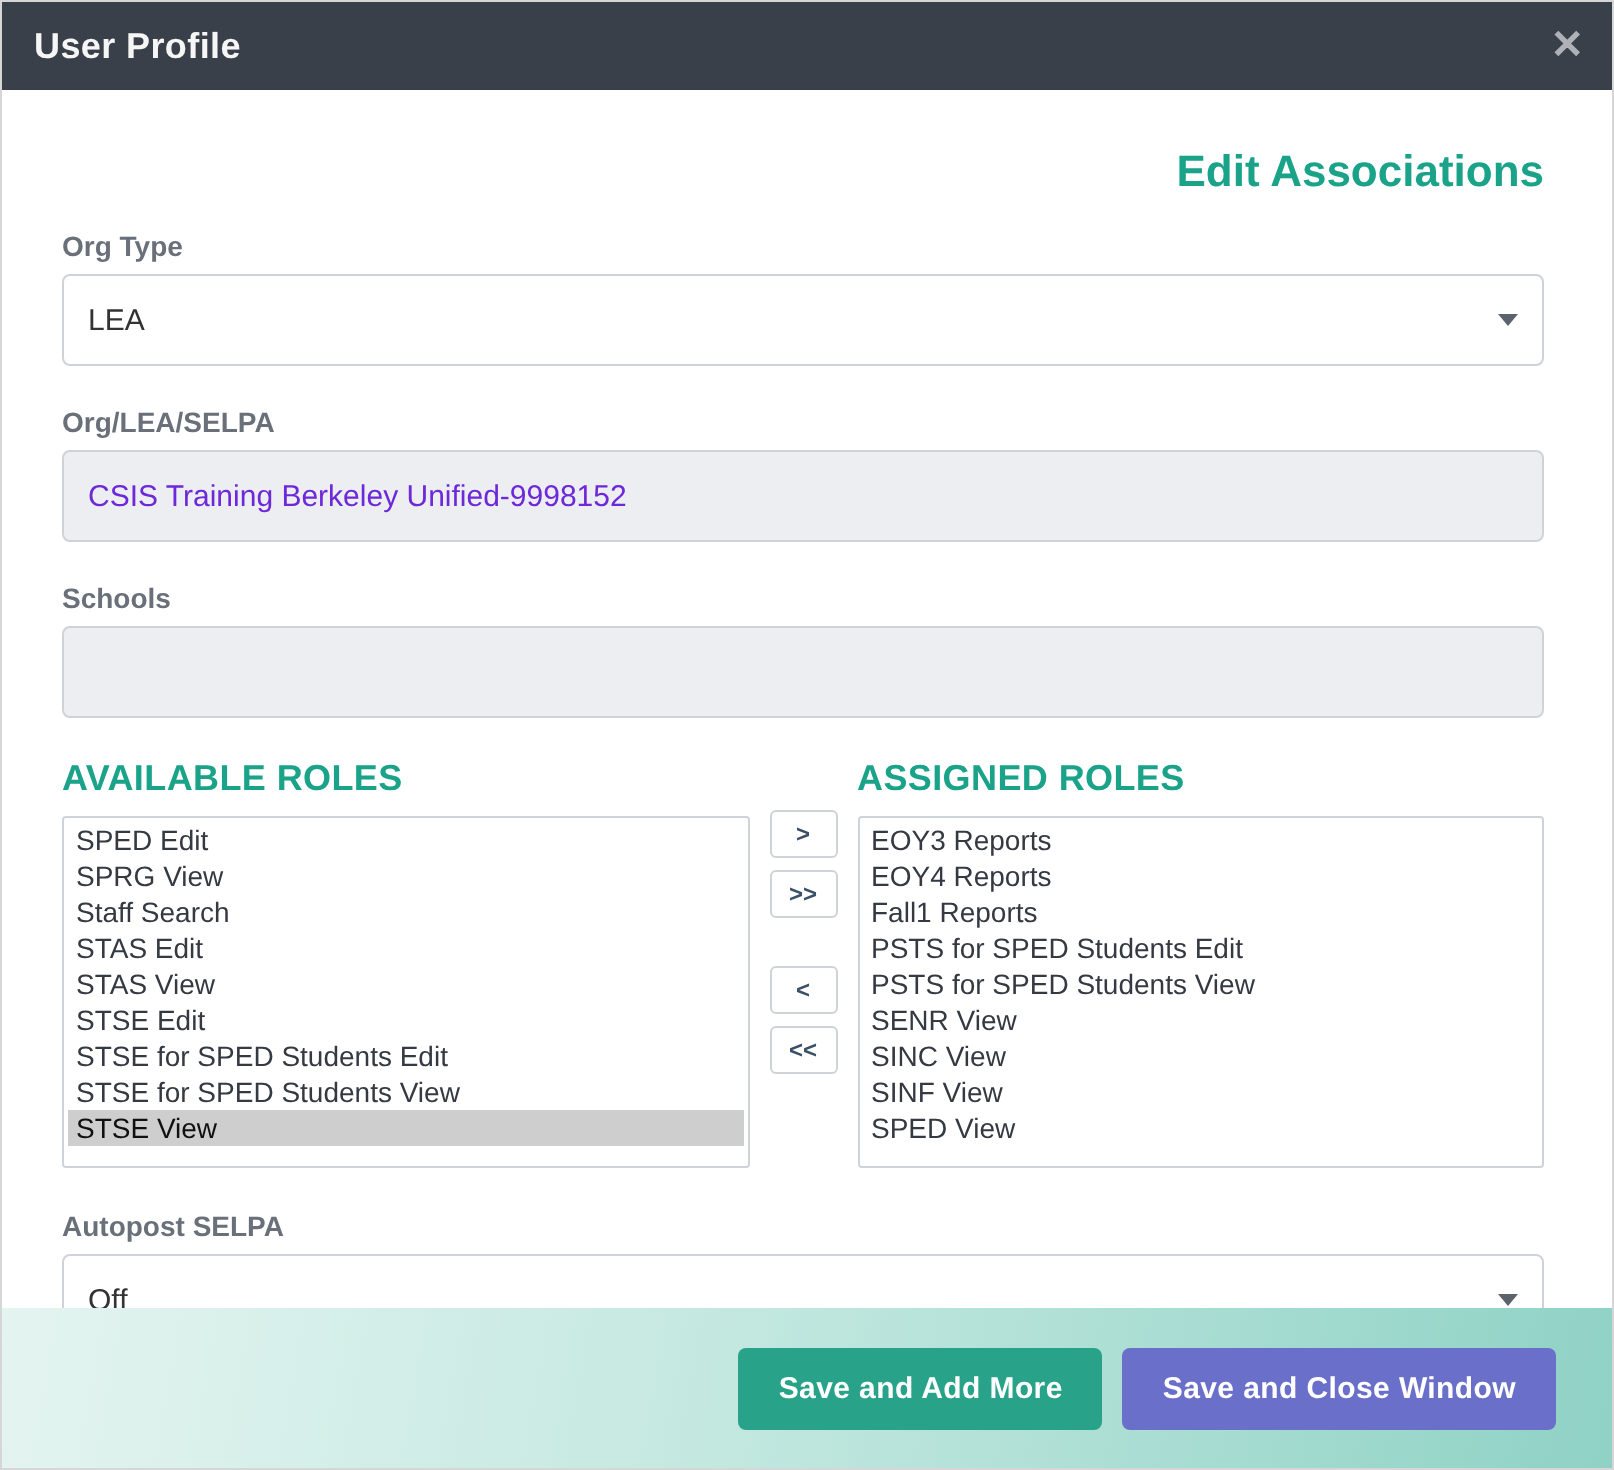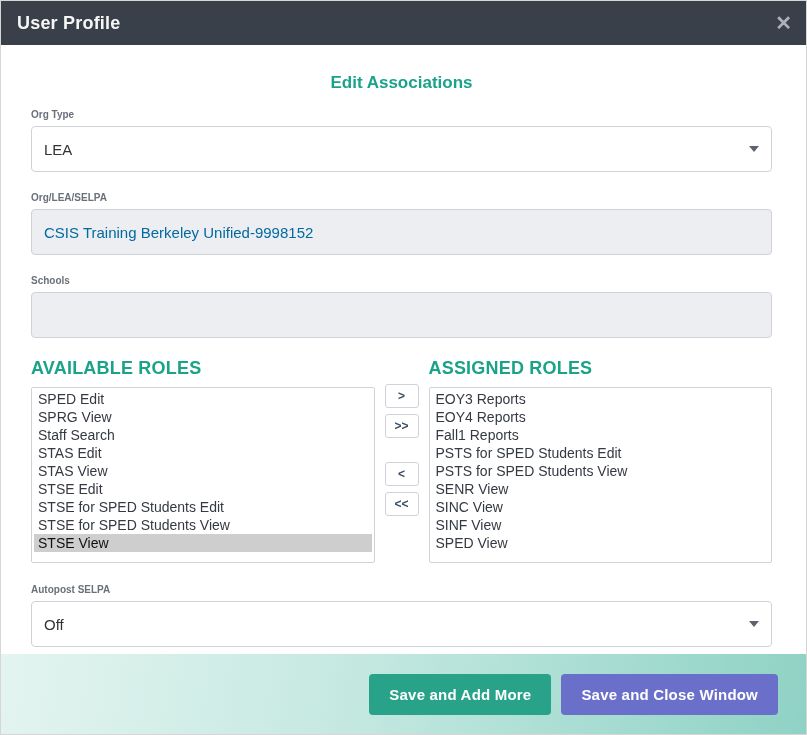--- a/index.html
+++ b/index.html
@@ -18,35 +18,35 @@
     font-size: 18px; font-weight: 700; letter-spacing: .2px;
   }
   .close-x {
     font-size: 20px; color: #aeb2b8; cursor: pointer; line-height: 1;
     font-weight: 700; user-select: none;
   }
   .modal-body {
     flex: 1; padding: 18px 34px 10px 30px; overflow: auto;
   }
   .page-title {
-    text-align: center; color: #1aa389; font-size: 17px; font-weight: 700;
+    text-align: right; color: #1aa389; font-size: 22px; font-weight: 700;
     margin: 10px 0 16px 0;
   }
   .field-label {
-    font-size: 10px; color: #6a707a; font-weight: 600; margin-bottom: 6px;
+    font-size: 14px; color: #6a707a; font-weight: 600; margin-bottom: 6px;
     display: block;
   }
   .field-group { margin-bottom: 20px; }
   .select-wrap, .text-wrap {
     width: 100%; border: 1px solid #cfd3d9; border-radius: 4px;
     background: #fff; height: 46px; display: flex; align-items: center;
     padding: 0 12px; font-size: 15px; color: #333; position: relative;
   }
   .select-wrap { cursor: pointer; }
-  .text-wrap.readonly { background: #eceef1; color: #0369a1; }
+  .text-wrap.readonly { background: #eceef1; color: #6d28d9; }
   .text-wrap.empty { background: #eceef1; }
   .caret {
     width: 0; height: 0;
     border-left: 5px solid transparent; border-right: 5px solid transparent;
     border-top: 6px solid #5d636d;
     margin-left: auto;
   }
   .roles-row {
     display: flex; gap: 10px; align-items: flex-start;
     margin-bottom: 20px;

